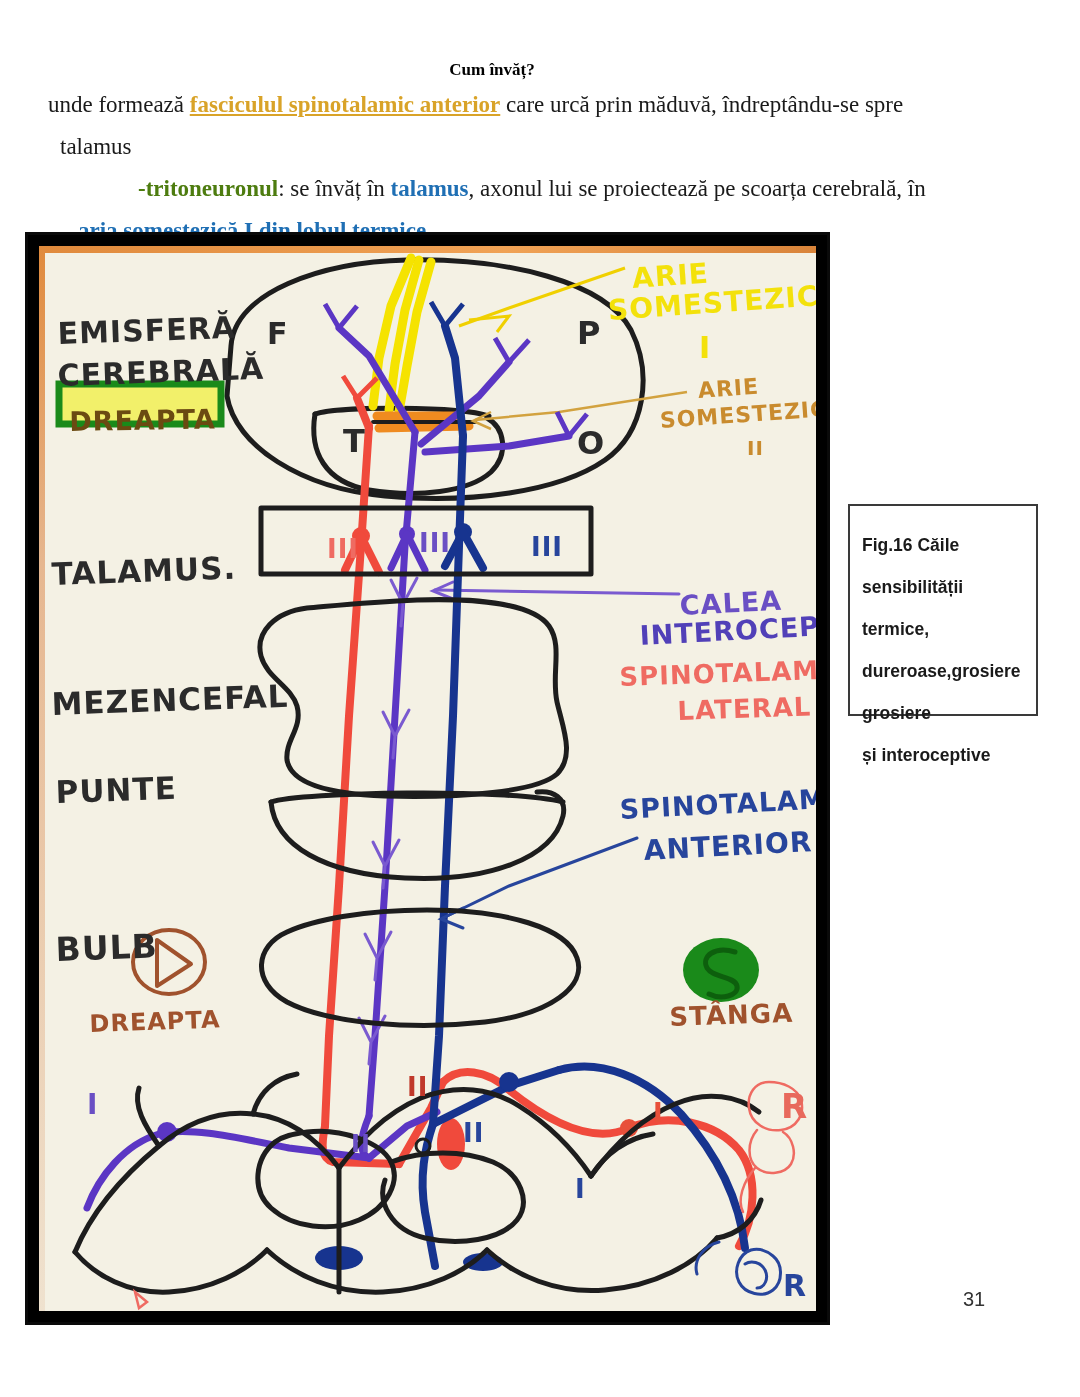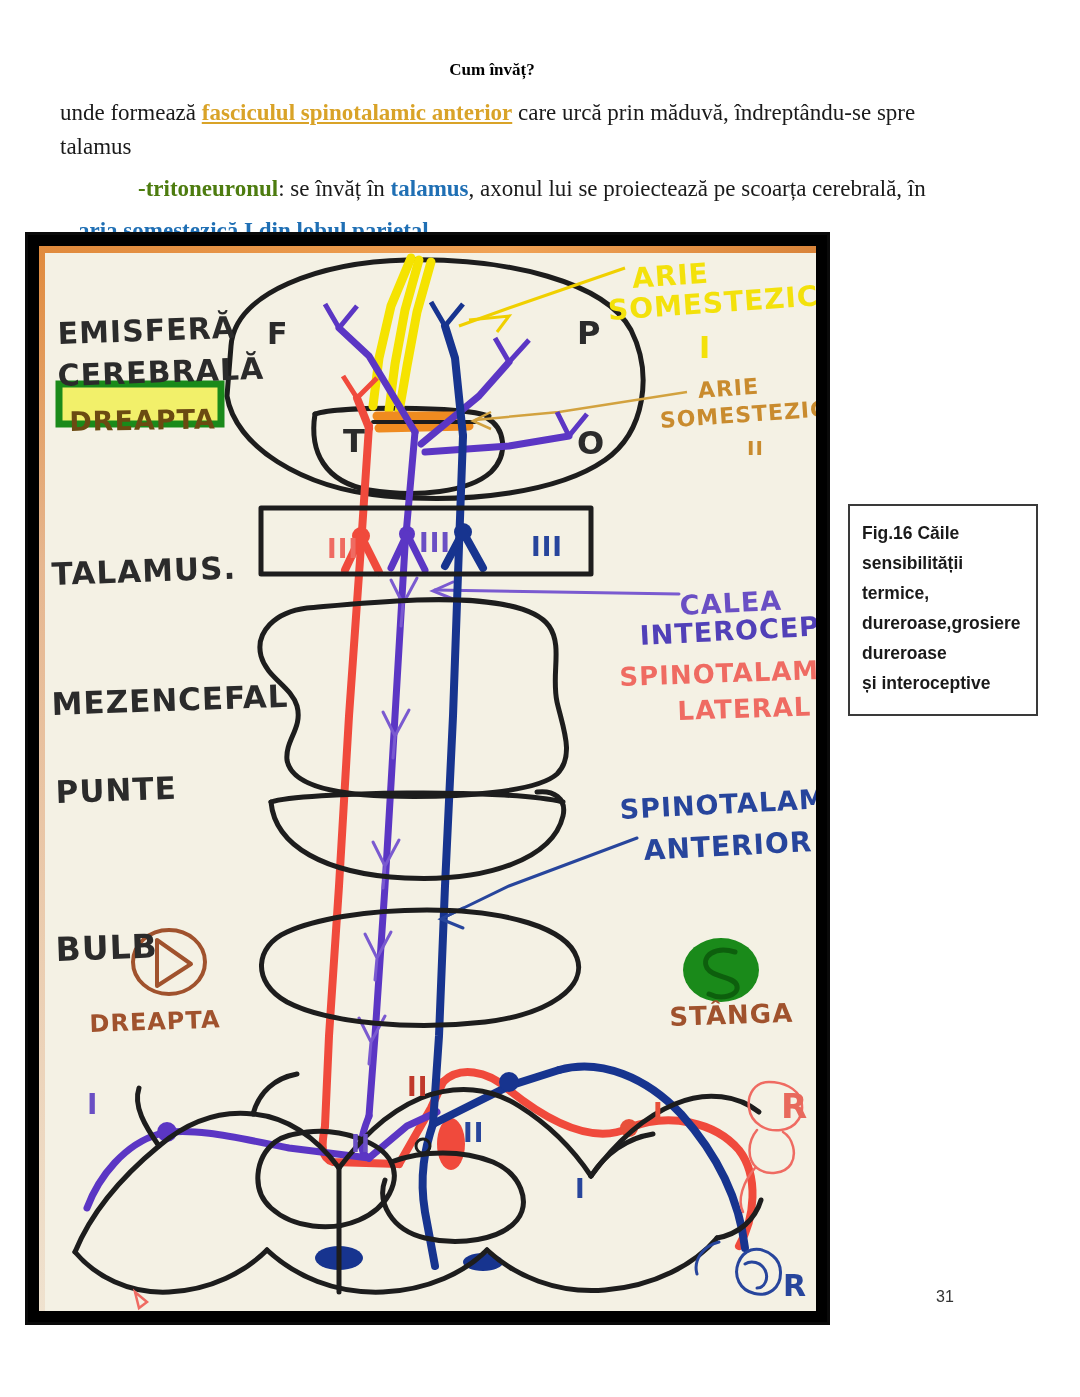--- a/index.html
+++ b/index.html
@@ -15,21 +15,21 @@
     position:absolute; top:60px; left:0; width:984px;
     text-align:center;
     font-family:"Liberation Serif", serif;
     font-weight:bold; font-size:17px; color:#000;
   }
   .para{
     position:absolute;
     font-family:"Liberation Serif", serif;
     font-size:23px; color:#1a1a1a; line-height:42px;
   }
-  #p1{ top:84px; left:60px; width:960px; text-align:justify;margin-top:8px; }
+  #p1{ top:84px; left:48px; width:960px; text-align:justify; }
   #p2{ top:126px; left:60px; width:960px; }
   #p3{ top:168px; left:60px; width:960px; text-align:justify;}
   #p4{ top:210px; left:78px; width:960px; }
 
   .hl-gold{ color:#d9a328; font-weight:bold; text-decoration:underline; }
   .hl-blue{ color:#1f6fb4; font-weight:bold; }
   .bold{ font-weight:bold; color:#4d7c0f; }
   .indent{ display:inline-block; width:78px; }
 
   
@@ -72,41 +72,42 @@
     width:190px; height:212px;
     border:2px solid #3a3a3a;
     background:#fff;
     box-sizing:border-box;
     padding:12px 10px 0 12px;
   }
   #caption-box .cap-line{
     font-family:"Liberation Sans", sans-serif;
     font-weight:bold; font-size:17.5px; color:#1a1a1a;
     line-height:30px;
+    margin-top:12px;
   }
 
   
   #page-number{
-    position:absolute; left:936px; top:1288px;
+    position:absolute; left:963px; top:1288px;
     font-family:"Liberation Sans", sans-serif;
-    font-size:16px; color:#333;
+    font-size:20px; color:#333;
   }
 </style>
 </head>
 <body>
 
 <div class="running-head">Cum învăț?</div>
 
 <div class="para" id="p1"><span>unde formează </span><span class="hl-gold">fasciculul spinotalamic anterior</span><span> care urcă prin măduvă, îndreptându-se spre</span></div>
 
 <div class="para" id="p2">talamus</div>
 
 <div class="para" id="p3"><span class="indent"></span><span class="bold">-tritoneuronul</span><span>:  se învăț în </span><span class="hl-blue">talamus</span><span>, axonul lui se proiectează pe scoarța cerebrală, în</span></div>
 
-<div class="para" id="p4"><span class="hl-blue">aria somestezică I din lobul parietal</span></div>
+<div class="para" id="p4"><span class="hl-blue">aria somestezică I din lobul termice</span></div>
 
 <div id="figure">
   <div id="fig-inner">
     <div id="fig-orange-top"></div>
     <div id="fig-orange-left"></div>
 
     <svg id="fig-svg" width="781" height="1069" viewBox="0 0 781 1069">
       <defs>
         <style>
           .ink{fill:none;stroke:#1d1d1d;stroke-width:5;stroke-linecap:round;stroke-linejoin:round;}
@@ -282,17 +283,17 @@
         <div class="hw" style="left: 744px; top: 1022px; font-size: 30px; color: rgb(39, 69, 156);">R</div>
       </div>
   </div>
 </div>
 
 <div id="caption-box">
   <div class="cap-line">Fig.16 Căile</div>
   <div class="cap-line">sensibilității</div>
   <div class="cap-line">termice,</div>
   <div class="cap-line">dureroase,grosiere</div>
-  <div class="cap-line">dureroase</div>
+  <div class="cap-line">grosiere</div>
   <div class="cap-line"> și interoceptive</div>
 </div>
 
 <div id="page-number">31</div>
 
 </body></html>

